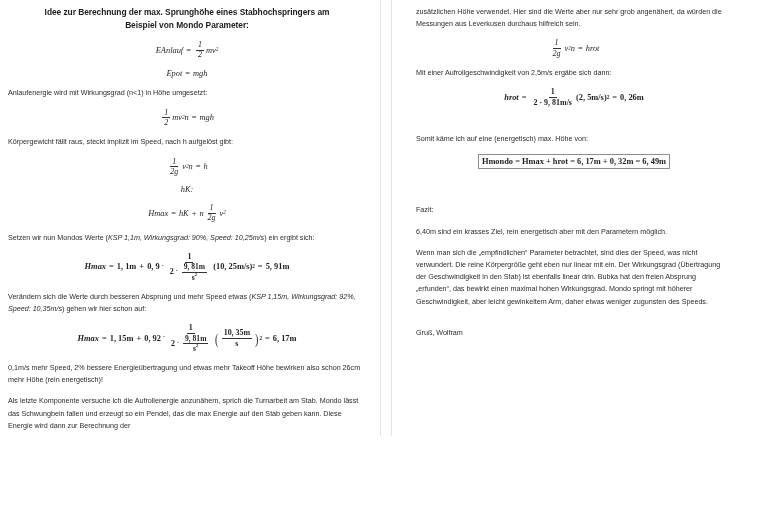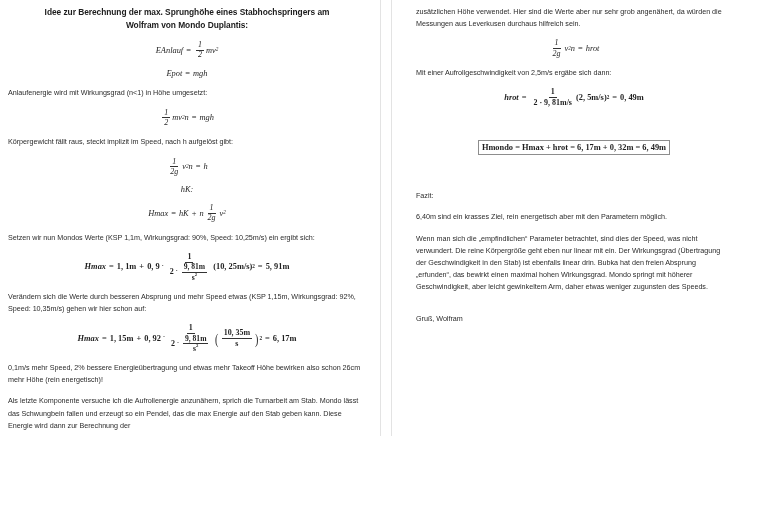--- a/index.html
+++ b/index.html
@@ -53,21 +53,21 @@
     color: #1c1c1c;
   }
   p.body-text {
     font-size: 7.2px;
     line-height: 12.2px;
     margin: 0 0 9px 0;
     text-align: left;
     color: #2b2b2b;
     letter-spacing: -0.02px;
   }
-  .it { }
+  .it { font-style: italic; }
 
   
   .math {
     font-family: "Liberation Serif", serif;
     font-style: italic;
     text-align: center;
     color: #1e1e1e;
     margin: 7px 0 9px 0;
     font-size: 8.4px;
     line-height: 1.15;
@@ -140,21 +140,21 @@
 
 <div class="page">
 
   <div class="rule rule-a"></div>
   <div class="rule rule-b"></div>
 
   <div class="column col-left">
 
     <h1 class="doc-title">
       <span>Idee zur Berechnung der max. Sprunghöhe eines Stabhochspringers am</span><br>
-      <span>Wolfram von Mondo Duplantis:</span>
+      <span>Beispiel von Mondo Parameter:</span>
     </h1>
 
     <div class="math">
       <span class="mid">
         <span>EAnlauf</span>
         <span class="op">=</span>
         <span class="frac">
           <span class="num">1</span>
           <span class="den">2</span>
         </span>
@@ -329,26 +329,27 @@
       <span class="mid">
         <span class="mi">hrot</span>
         <span class="op">=</span>
         <span class="frac">
           <span class="num">1</span>
           <span class="den">2 · 9, 81m/s</span>
         </span>
         <span>(2, 5m/s)</span>
           <span class="sup sup-n">2</span>
         <span class="op">=</span>
-        <span>0, 49m</span>
+        <span>0, 26m</span>
       </span>
     </div>
 
     <div class="spacer-md"></div>
 
+    <p class="body-text">Somit käme ich auf eine (energetisch) max. Höhe von:</p>
 
     <div class="math bold">
       <span class="boxed">Hmondo = Hmax + hrot = 6, 17m + 0, 32m = 6, 49m</span>
     </div>
 
     <div class="spacer-lg"></div>
 
     <p class="body-text">Fazit:</p>
 
     <p class="body-text">6,40m sind ein krasses Ziel, rein energetisch aber mit den Parametern möglich.</p>

